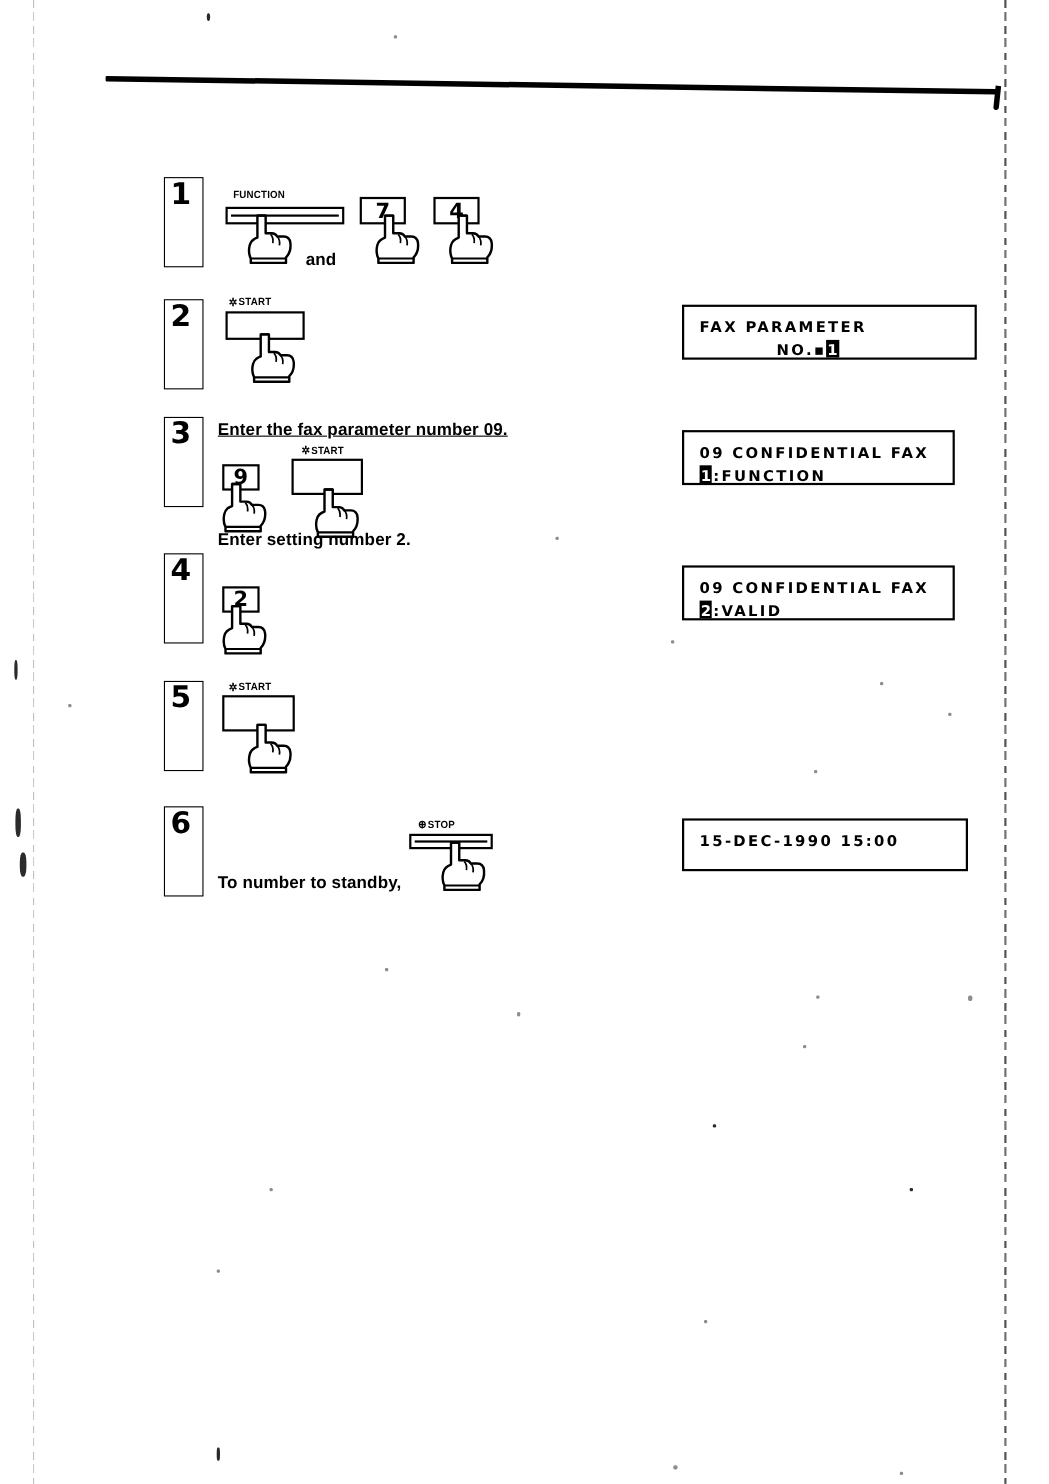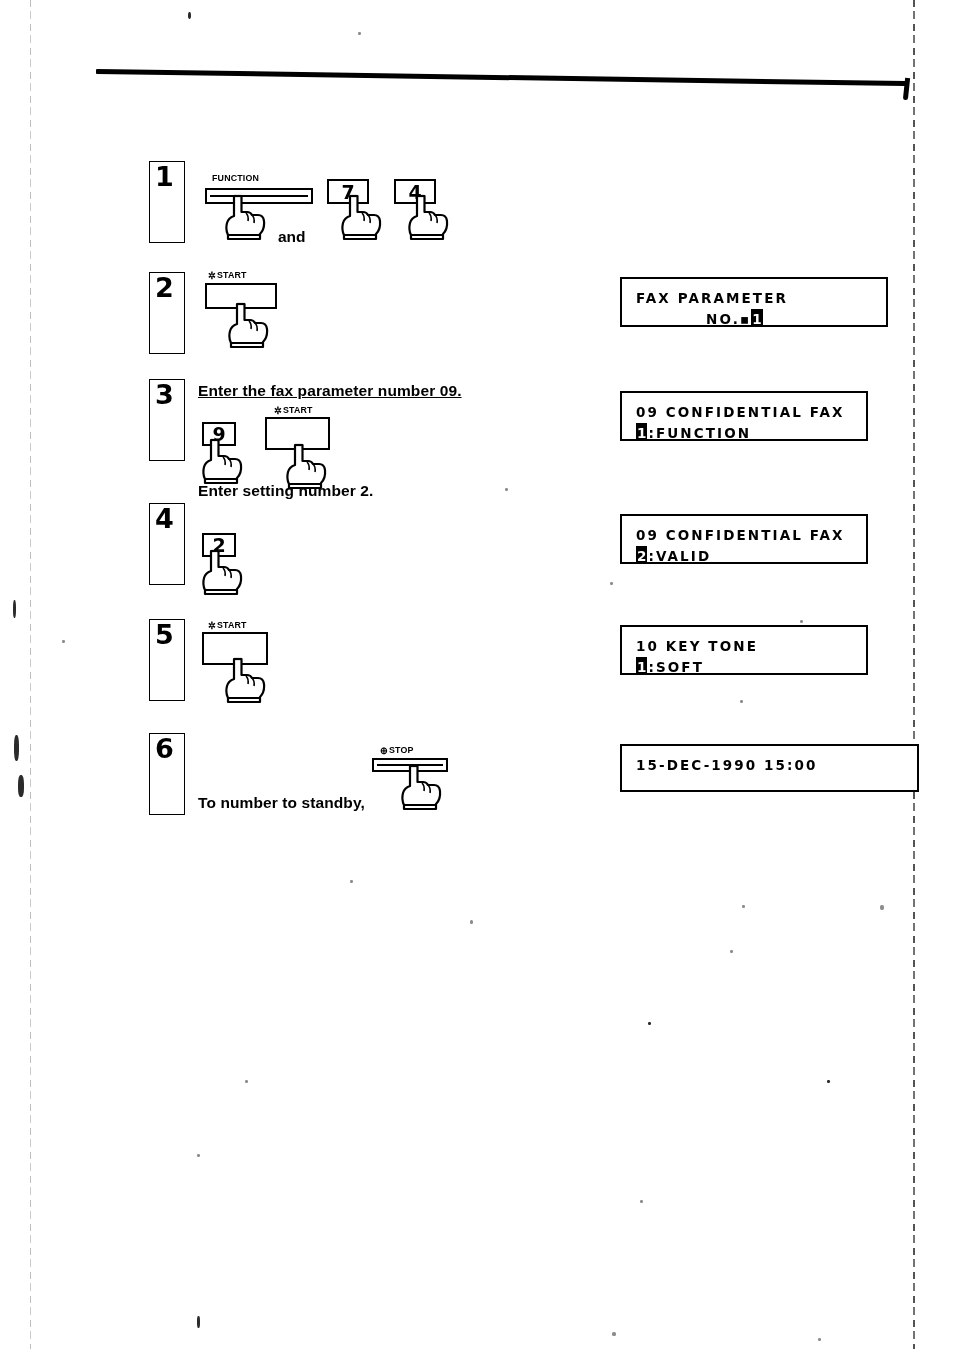--- a/index.html
+++ b/index.html
@@ -405,23 +405,19 @@
   <div class="lcd" style="left:620px;top:391px;width:248px;height:50px;">
     <div>09 CONFIDENTIAL FAX</div>
     <div class="line2"><span class="cursor">1</span><span>:FUNCTION</span></div>
   </div>
 
   <div class="lcd" style="left:620px;top:514px;width:248px;height:50px;">
     <div>09 CONFIDENTIAL FAX</div>
     <div class="line2"><span class="cursor">2</span><span>:VALID</span></div>
   </div>
 
-  <div class="lcd" style="left:620px;top:625px;width:248px;height:50px;">
-    <div>10 KEY TONE</div>
-    <div class="line2"><span class="cursor">1</span><span>:SOFT</span></div>
-  </div>
-
-  <div class="lcd" style="left:620px;top:744px;width:299px;height:48px;">
+
+  <div class="lcd" style="left:620px;top:744px;width:260px;height:48px;">
     <div>15-DEC-1990 15:00</div>
   </div>
 
 
 </div>
 
 </body></html>

